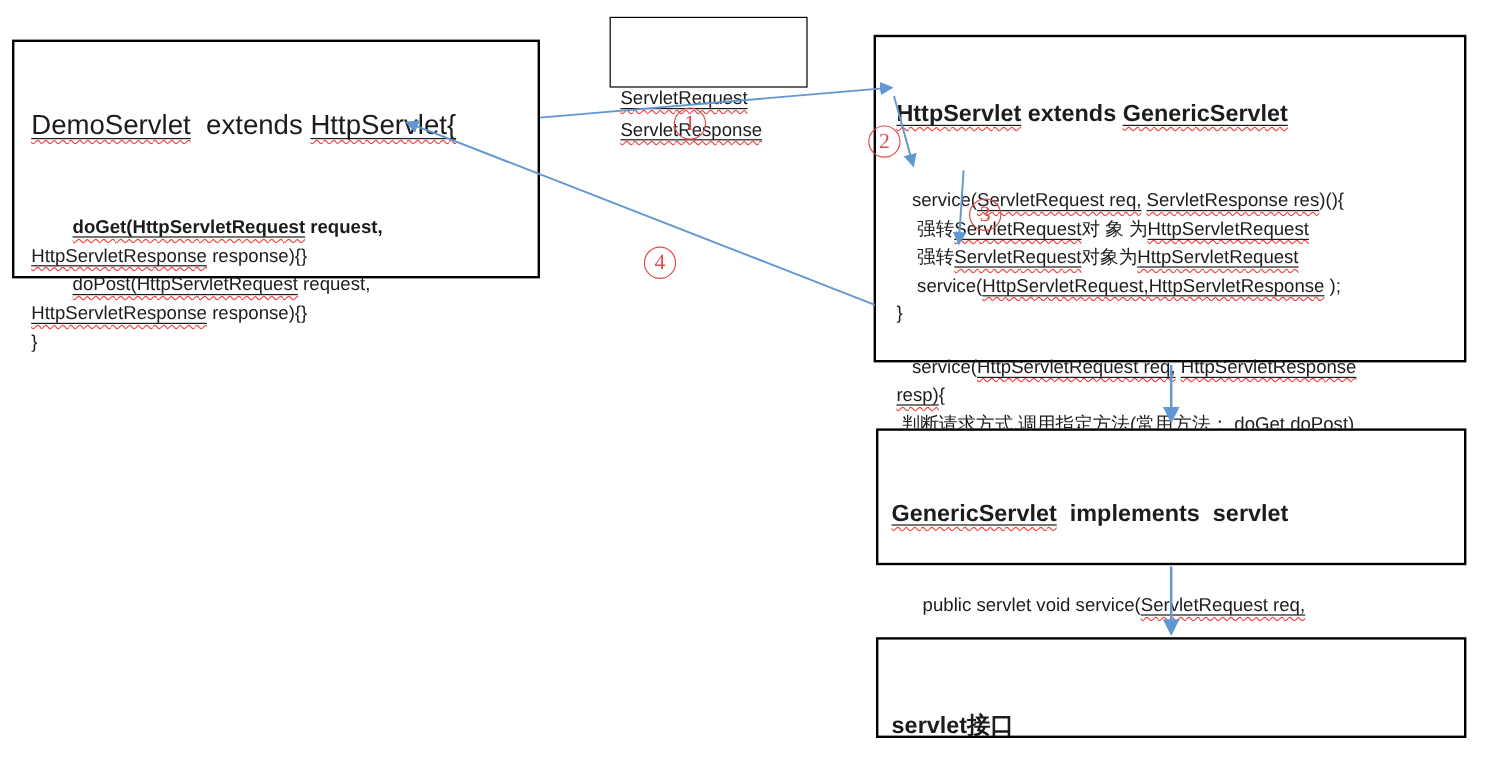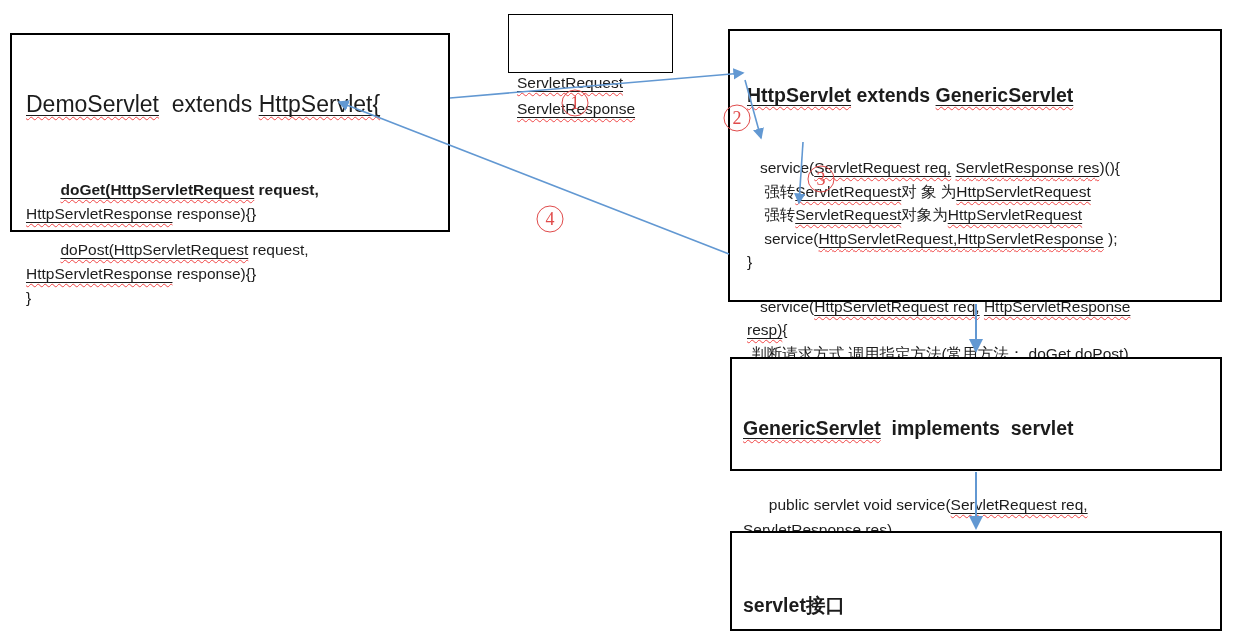--- a/index.html
+++ b/index.html
@@ -25,23 +25,23 @@
   .solid{
     text-decoration-line:underline;text-decoration-style:solid;
     text-decoration-color:currentColor;text-decoration-thickness:1.2px;
     text-underline-offset:2.5px;text-decoration-skip-ink:none;
   }
   #box-demo{left:10px;top:33px;width:440px;height:199px;padding:6px 14px;}
   #box-demo .title{margin-bottom:5px;}
   #box-reqres{left:508px;top:14px;width:165px;height:59px;padding:3px 8px;line-height:26px;border-width:1.5px;}
   #box-http{left:728px;top:29px;width:494px;height:273px;padding:4px 17px;line-height:23.5px;}
   #box-generic{left:730px;top:357px;width:492px;height:114px;padding:6px 11px;line-height:25px;}
-  #box-servlet{left:730px;top:531px;width:492px;height:100px;padding:7px 11px;line-height:26px;}
+  #box-servlet{left:730px;top:531px;width:492px;height:84px;padding:7px 11px;line-height:26px;}
   .line{min-height:1em;}
-  .mt4{margin-top:12px;} .mt6{margin-top:6px;font-weight:bold;}
+  .mt4{margin-top:0;} .mt6{margin-top:6px;font-weight:bold;}
   .spacer{height:21px;}
   #arrows{position:absolute;left:0;top:0;width:1250px;height:632px;z-index:5;pointer-events:none;}
   .badge{
     position:absolute;z-index:6;width:27px;height:27px;border-radius:50%;
     border:1.6px solid var(--badge);color:var(--badge);
     display:flex;align-items:center;justify-content:center;
     font-family:"Liberation Serif","DejaVu Serif",serif;font-size:18px;
     transform:translate(-50%,-50%);box-sizing:border-box;background:transparent;
   }
 </style>
@@ -71,21 +71,21 @@
   <div class="body"><div class="line"><span class="wavy"><span class="solid">ServletRequest</span></span></div><div class="line"><span class="wavy"><span class="solid">ServletResponse</span></span></div></div>
 </div>
 
 <div id="box-http" class="box bold-title">
   <div class="title"><span class="wavy"><span class="solid">HttpServlet</span></span><span> extends </span><span class="wavy"><span class="solid">GenericServlet</span></span></div>
   <div class="body"><div class="line"><span>   service(</span><span class="wavy"><span class="solid">ServletRequest req,</span></span><span> </span><span class="wavy"><span class="solid">ServletResponse res</span></span><span>)(){</span></div><div class="line"><span class="b">    强转</span><span class="b wavy"><span class="solid">ServletRequest</span></span><span class="b">对 象 为</span><span class="b wavy"><span class="solid">HttpServletRequest</span></span></div><div class="line"><span class="b">    强转</span><span class="b wavy"><span class="solid">ServletRequest</span></span><span class="b">对象为</span><span class="b wavy"><span class="solid">HttpServletRequest</span></span></div><div class="line"><span>    service(</span><span class="wavy"><span class="solid">HttpServletRequest,HttpServletResponse</span></span><span> );</span></div><div class="line"><span>}</span></div><div class="spacer"></div><div class="line"><span>   service(</span><span class="wavy"><span class="solid">HttpServletRequest req,</span></span><span> </span><span class="wavy"><span class="solid">HttpServletResponse</span></span></div><div class="line"><span class="wavy"><span class="solid">resp)</span></span><span>{</span></div><div class="line"><span> 判断请求方式,调用指定方法(常用方法： </span><span class="wavy"><span class="solid">doGet,doPost</span></span><span>)</span></div><div class="line"><span>}</span></div></div>
 </div>
 
 <div id="box-generic" class="box bold-title">
   <div class="title"><span class="wavy"><span class="solid">GenericServlet</span></span><span>  implements  servlet</span></div>
-  <div class="body"><div class="line"><span>      public servlet void service(</span><span class="wavy"><span class="solid">ServletRequest req,</span></span></div><div class="line"><span class="wavy"><span class="solid">ServletResponse</span></span><span> res)</span></div></div>
+  <div class="body"><div class="line"><span>      public servlet void service(</span><span class="wavy"><span class="solid">ServletRequest req,</span></span></div></div>
 </div>
 
 <div id="box-servlet" class="box bold-title">
   <div class="title"><span>servlet接口</span></div>
   
 </div>
 
 <div id="badges">
     <div class="badge" style="left: 575px; top: 103px;">1</div>
     <div class="badge" style="left: 737px; top: 118px;">2</div>

